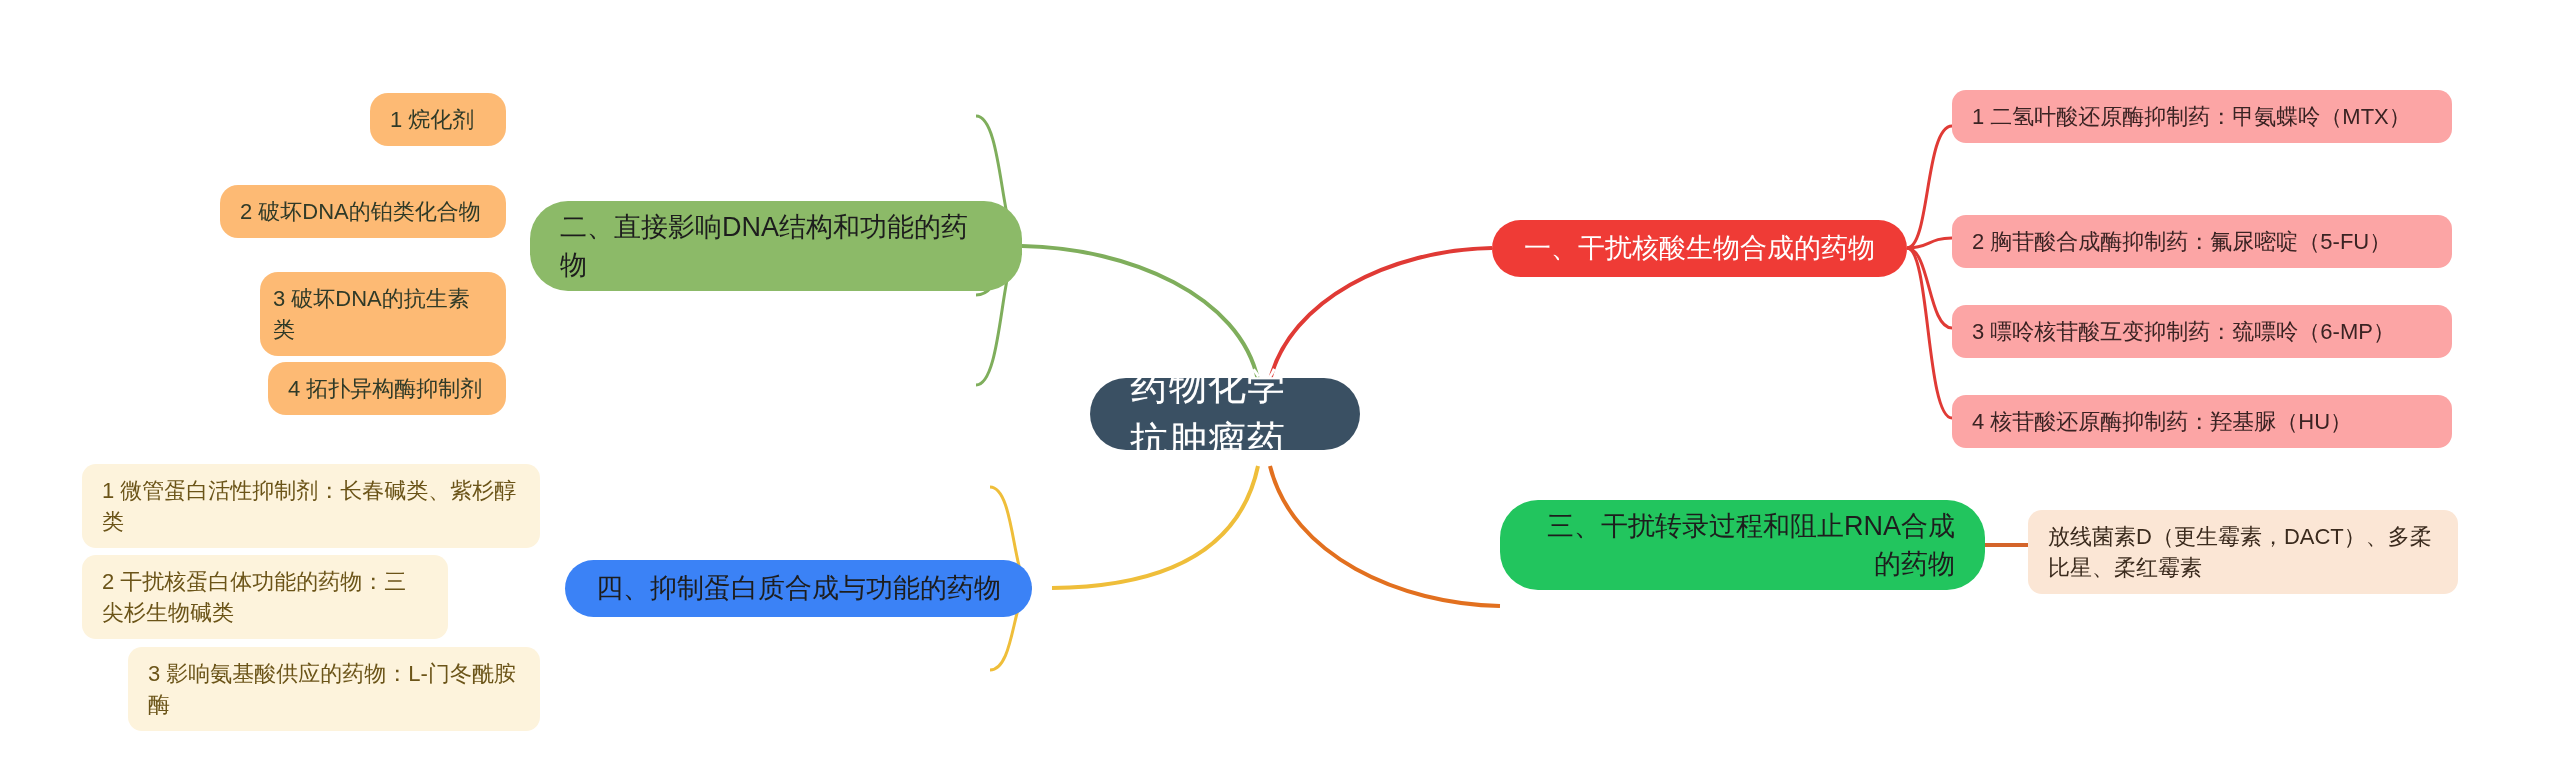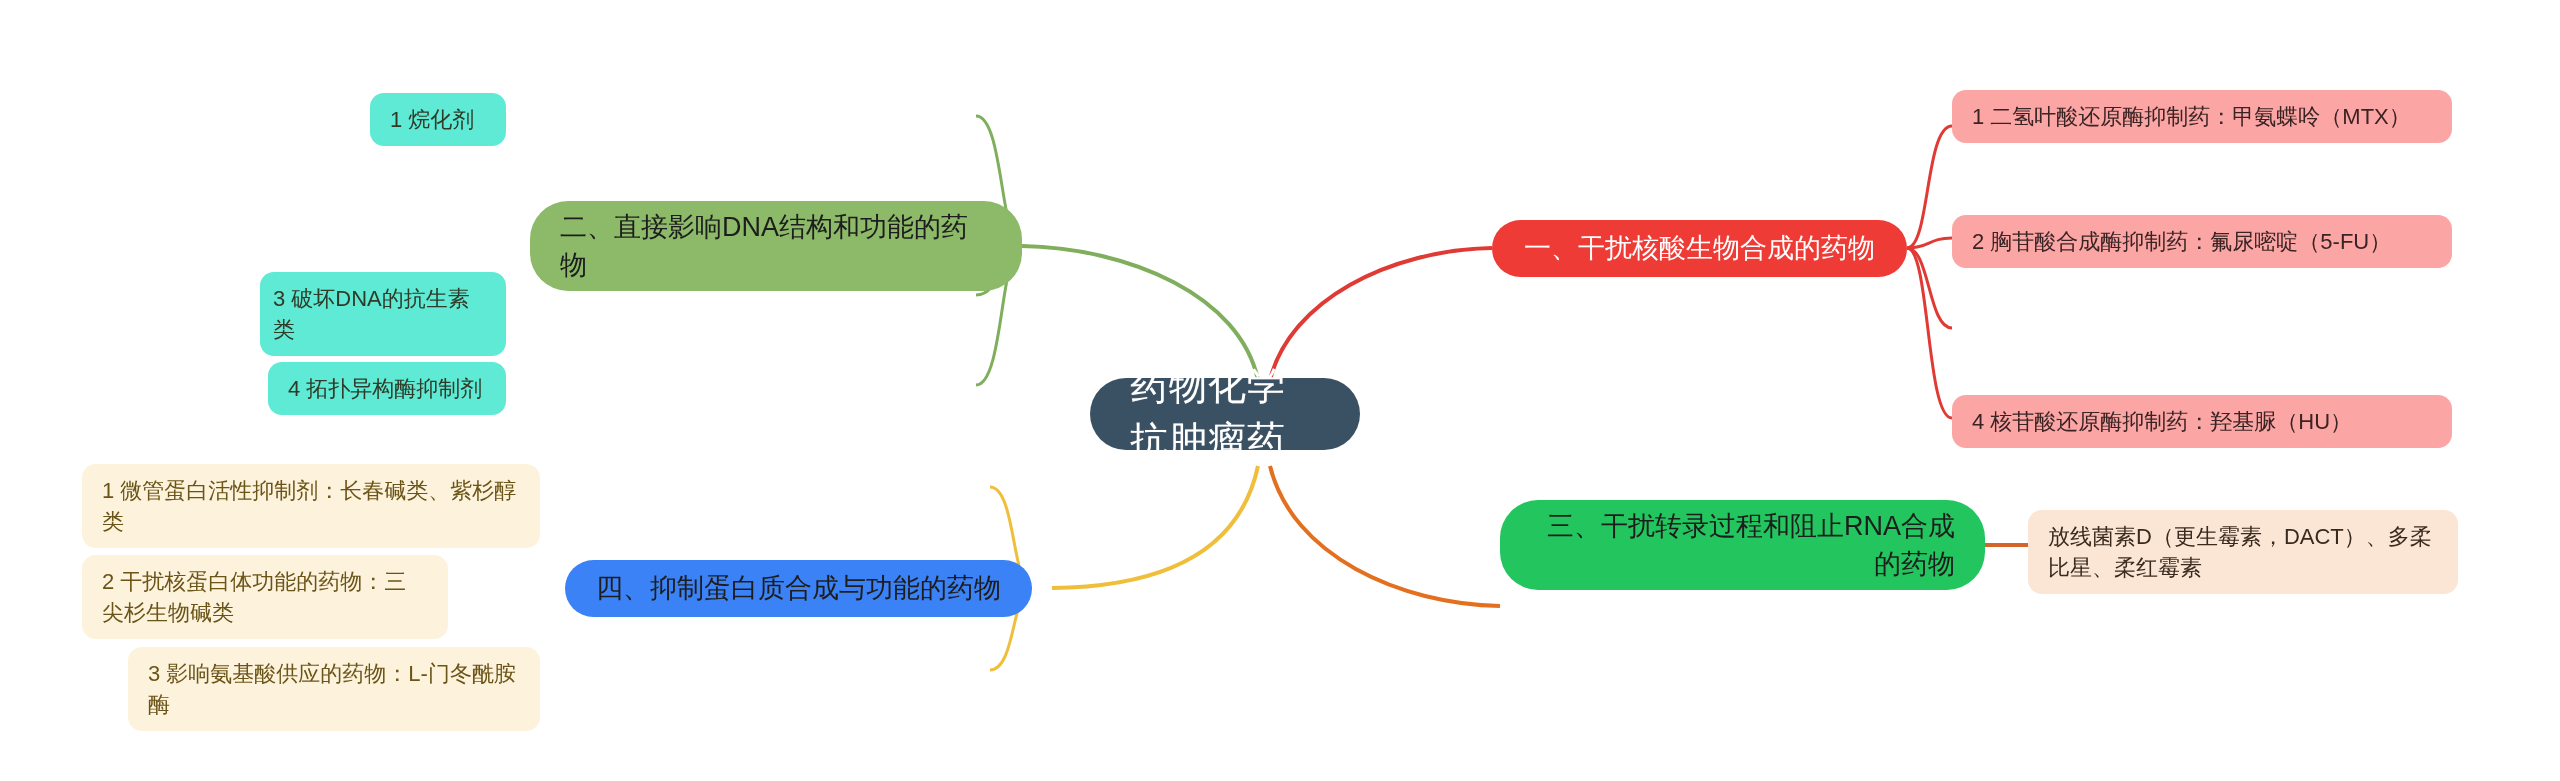--- a/index.html
+++ b/index.html
@@ -58,21 +58,21 @@
   .l1.yellow { background: #3b82f6; color: #1d1d1d; }
 
   
   .l2 {
     border-radius: 14px;
     font-size: 22px;
     padding: 11px 20px;
     color: #2a2a2a;
   }
   .l2.red    { background: #fca5a5; color: #3a2323; }
-  .l2.green  { background: #5eead4; color: #2f3a28; }
+  .l2.green  { background: #fdba74; color: #2f3a28; border-radius: 18px; }
   .l2.orange { background: #fbe6d5; color: #3a2a1d; }
   .l2.yellow { background: #fdf3dc; color: #6b5418; }
 </style>
 </head>
 <body>
 
 <div id="canvas">
 
   <svg id="links" viewBox="0 0 2560 781" preserveAspectRatio="none">
 
@@ -108,30 +108,36 @@
   <div class="node l1 red" style="left:1492px; top:220px; width:415px; height:57px; justify-content:center;">
     <span>一、干扰核酸生物合成的药物</span>
   </div>
 
   <div class="node l2 red" style="left:1952px; top:90px; width:500px;">
     <span>1 二氢叶酸还原酶抑制药：甲氨蝶呤（MTX）</span>
   </div>
   <div class="node l2 red" style="left:1952px; top:215px; width:500px;">
     <span>2 胸苷酸合成酶抑制药：氟尿嘧啶（5-FU）</span>
   </div>
+  <div class="node l2 red" style="left:1952px; top:305px; width:500px;">
+    <span>3 嘌呤核苷酸互变抑制药：巯嘌呤（6-MP）</span>
+  </div>
   <div class="node l2 red" style="left:1952px; top:395px; width:500px;">
     <span>4 核苷酸还原酶抑制药：羟基脲（HU）</span>
   </div>
 
   <div class="node l1 green" style="left:530px; top:201px; width:492px; height:90px;">
     <span>二、直接影响DNA结构和功能的药物</span>
   </div>
 
   <div class="node l2 green" style="left:370px; top:93px; width:136px;">
     <span>1 烷化剂</span>
+  </div>
+  <div class="node l2 green" style="left:220px; top:185px; width:286px;">
+    <span>2 破坏DNA的铂类化合物</span>
   </div>
   <div class="node l2 green" style="left:260px; top:272px; width:246px;padding-left:13px;">
     <span>3 破坏DNA的抗生素类</span>
   </div>
   <div class="node l2 green" style="left:268px; top:362px; width:238px;">
     <span>4 拓扑异构酶抑制剂</span>
   </div>
 
   <div class="node l1 orange" style="left:1500px; top:500px; width:485px; height:90px;">
     <span>三、干扰转录过程和阻止RNA合成的药物</span>

